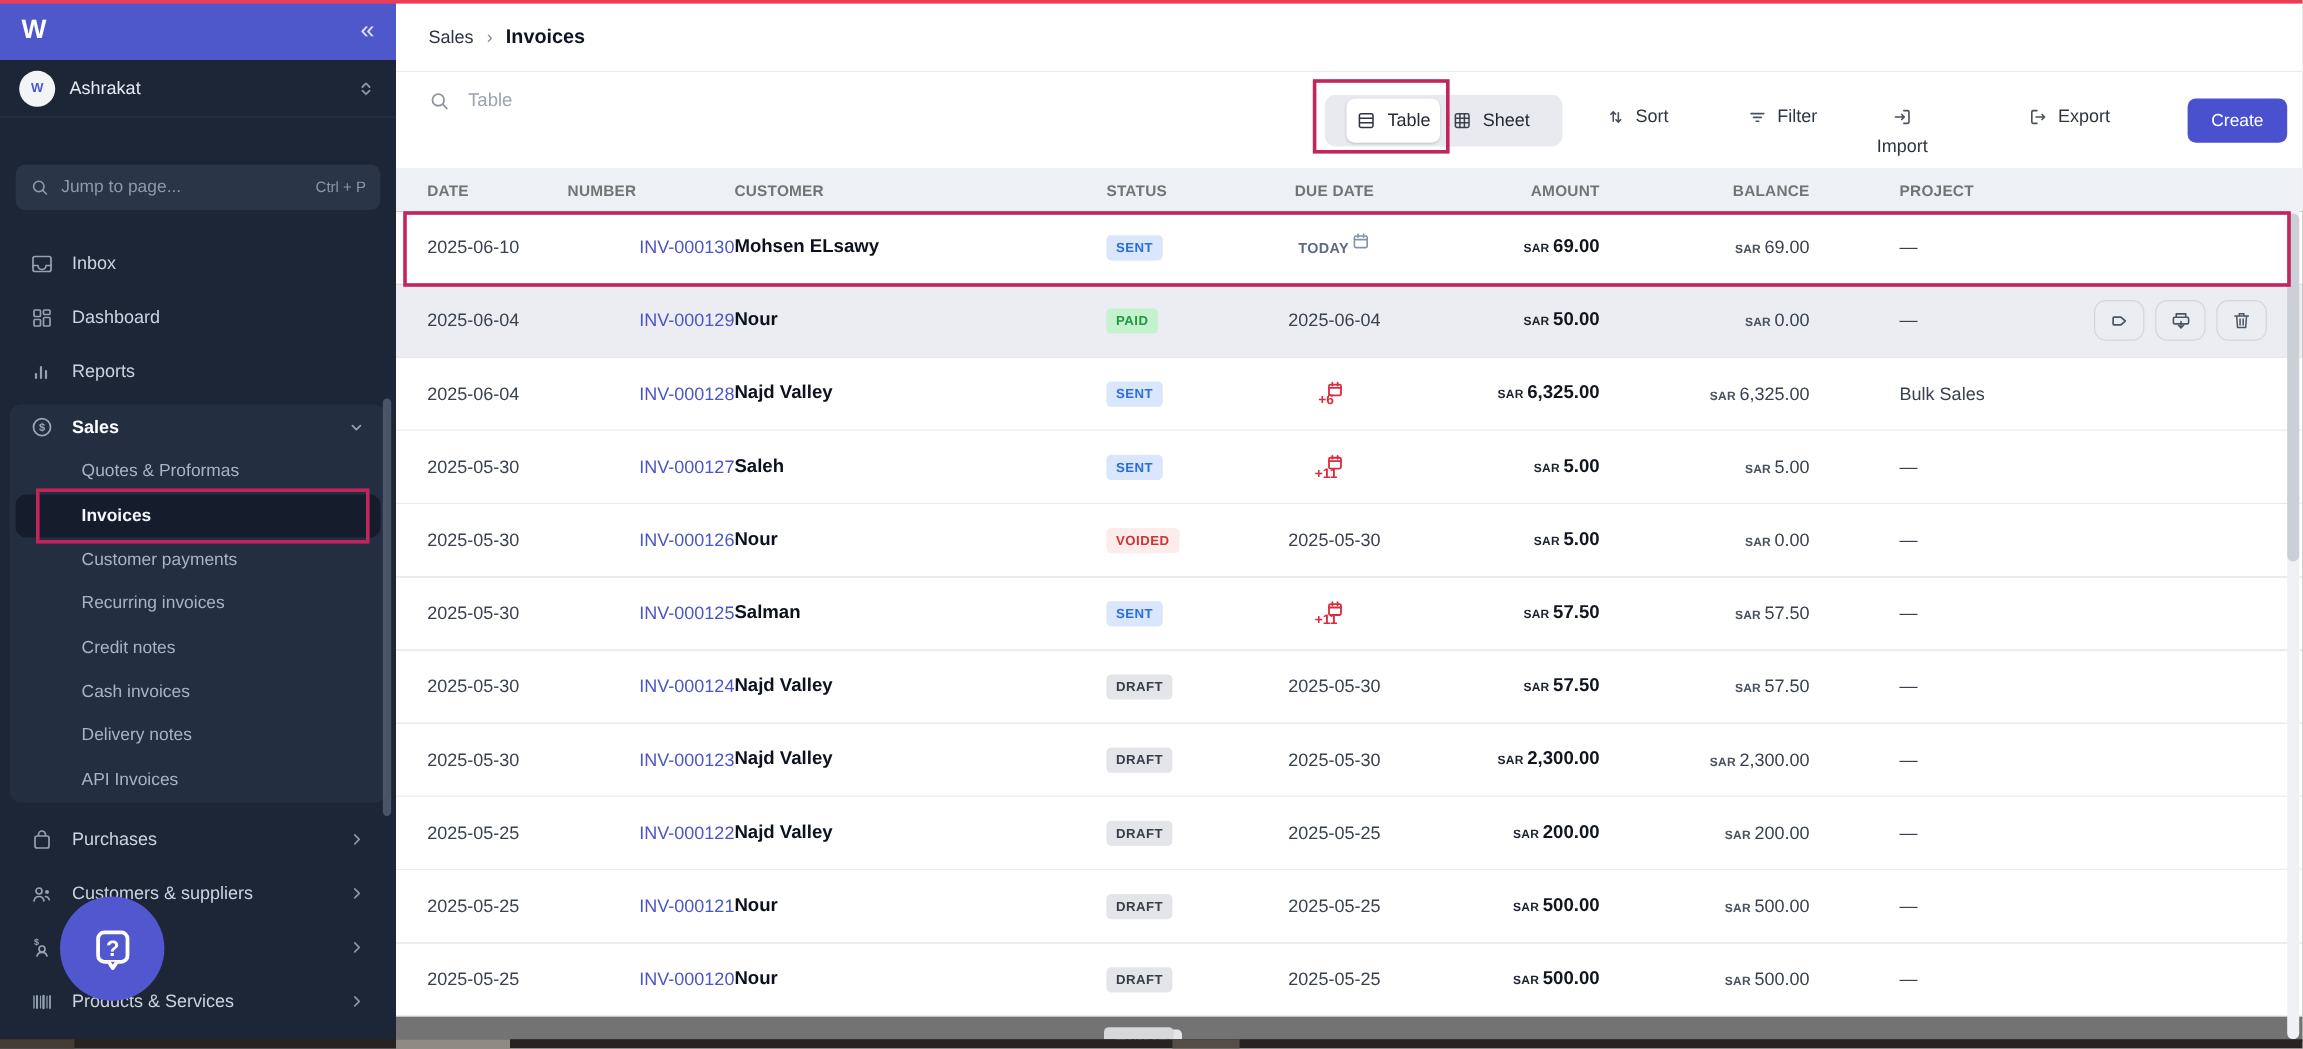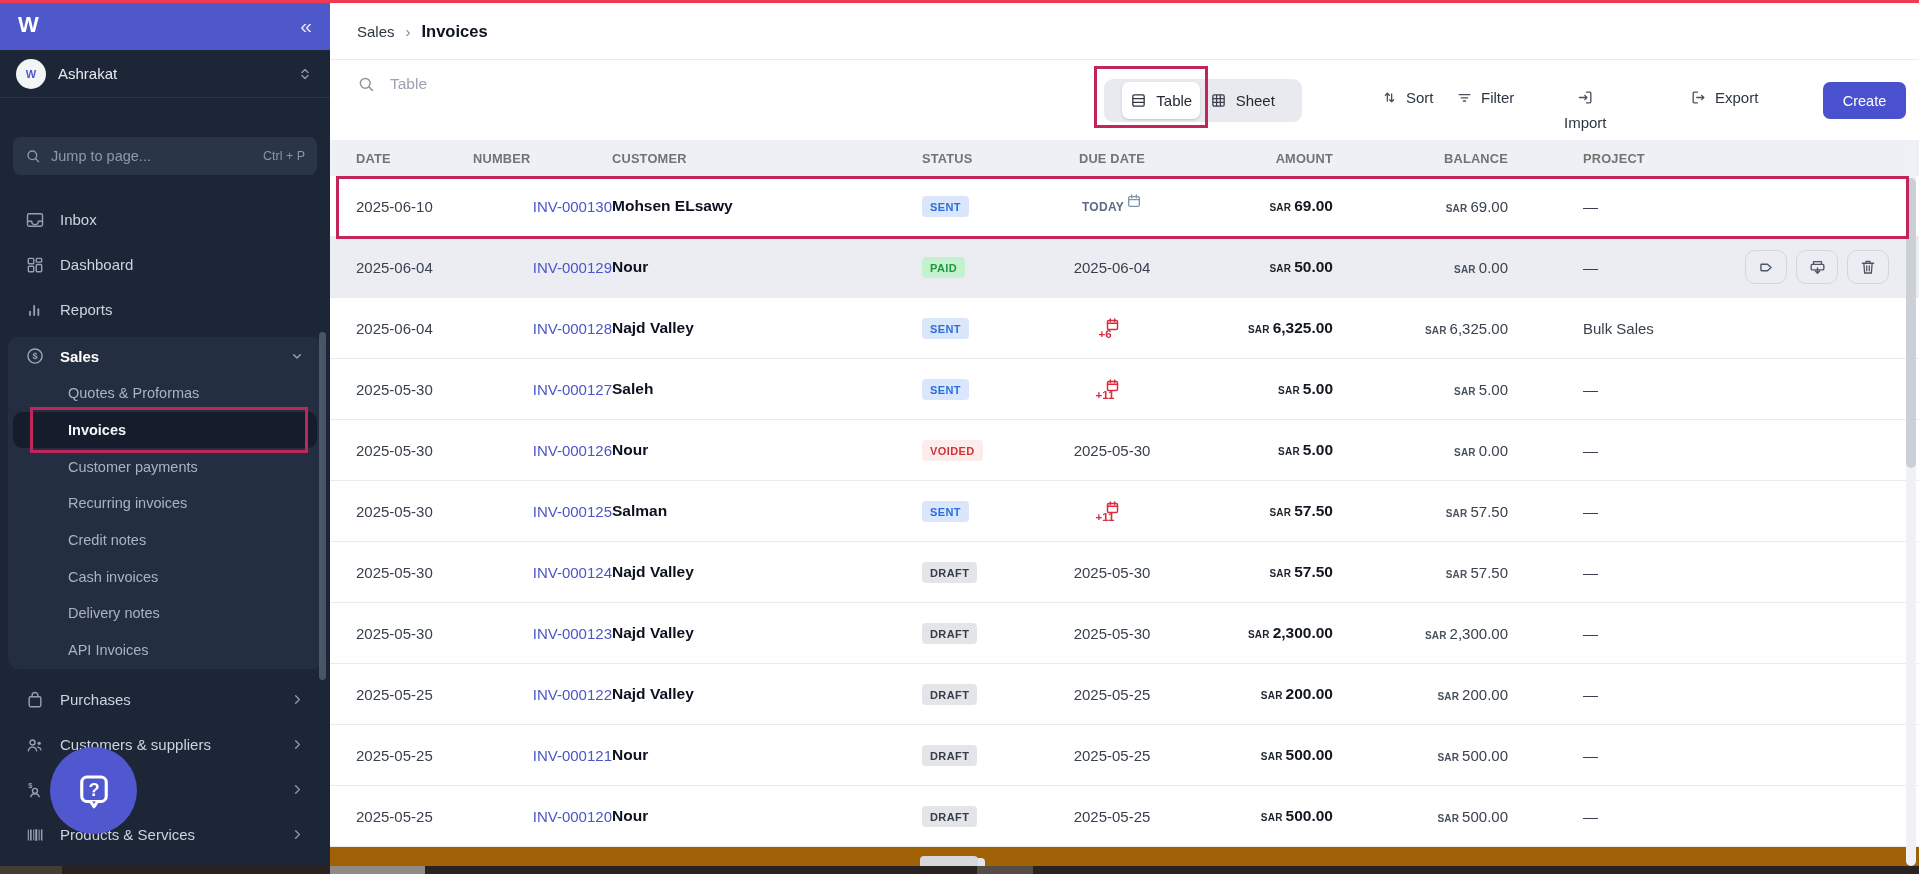--- a/index.html
+++ b/index.html
@@ -50,31 +50,31 @@
   .crumb-cur{font-size:16.5px;font-weight:700;color:#0d1320;}
   .search{position:absolute;left:27px;top:72px;display:flex;align-items:center;gap:15px;color:#9aa3b0;cursor:text;}
   .search .ph{font-size:15.5px;}
   .seg{position:absolute;left:774px;top:76px;width:198px;height:43px;background:#e8eaef;border-radius:9px;
        display:flex;align-items:center;padding:18px;box-sizing:border-box;}
   .seg-btn{height:37px;display:flex;align-items:center;gap:9px;justify-content:center;font-size:15px;color:#242b36;cursor:pointer;border-radius:7px;}
   .seg-table{width:93px;background:#fff;box-shadow:0 1px 2px rgba(20,25,40,.18);}
   .seg-sheet{width:99px;}
   .tbtn{position:absolute;top:86px;display:flex;align-items:center;gap:8px;font-size:15px;color:#2d3542;cursor:pointer;}
   .tbtn .ic{color:#49505e;}
-  .tb-sort{left:1051px;} .tb-filter{left:1126px;} .tb-import{left:1234px;flex-direction:column;} .tb-export{left:1360px;text-align:right;}
+  .tb-sort{left:1008px;} .tb-filter{left:1126px;} .tb-import{left:1234px;flex-direction:column;} .tb-export{left:1360px;text-align:right;}
   .create{position:absolute;left:1493px;top:79px;width:83px;height:37px;background:#4a51ce;border:none;border-radius:7px;
           color:#fff;font-size:14.5px;font-family:inherit;cursor:pointer;}
 
   
   .grid-cols{display:grid;grid-template-columns:117px 139px 310px 130px 120px 161px 175px 1fr;
              padding-left:26px;box-sizing:border-box;align-items:center;}
   .thead{position:absolute;left:0;top:137px;width:1589px;height:36px;background:#edf0f4;
          font-size:12.8px;font-weight:700;color:#737373;letter-spacing:.2px;}
   .h-right{text-align:right;} .h-center{text-align:center;} .h-project{padding-left:75px;}
-  .tbody{position:absolute;left:0;top:173px;width:1589px;height:692px;overflow:hidden;background:#a16207;}
+  .tbody{position:absolute;left:0;top:173px;width:1589px;height:692px;overflow:hidden;background:#737373;}
   .row{height:61px;border-bottom:1px solid #e9ebef;background:#fff;position:relative;cursor:pointer;}
   .row.hover{background:#ebedf2;}
   .cell{font-size:15px;color:#39414e;}
   .c-number{color:#4b55c7;font-weight:500;text-align:right;}
   .c-customer{font-size:15.5px;font-weight:700;color:#0c111e;}
   .c-amount,.c-balance{text-align:right;white-space:nowrap;}
   .c-due{text-align:center;}
   .c-project{padding-left:75px;color:#39414e;}
   .sar{font-size:10px;font-weight:700;letter-spacing:.2px;margin-right:3px;color:#1d232e;}
   .c-amount .val{font-size:15.5px;font-weight:700;color:#12161f;}

